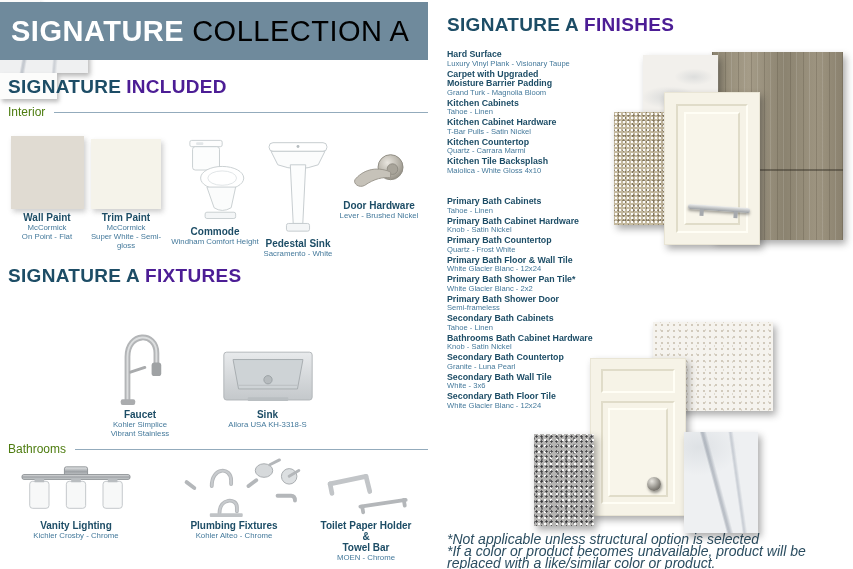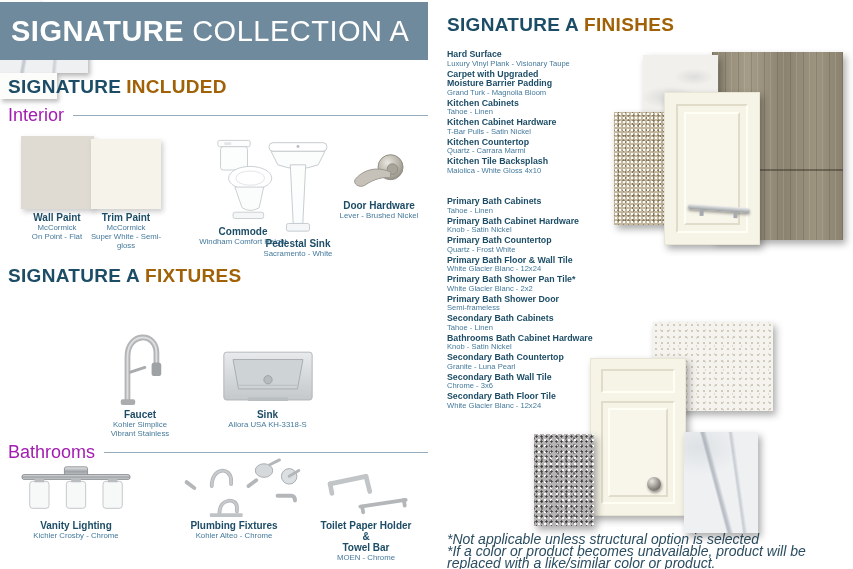--- a/index.html
+++ b/index.html
@@ -3,27 +3,27 @@
 <meta charset="utf-8">
 <style>
   * { margin:0; padding:0; box-sizing:border-box; }
   html,body { width:853px; height:569px; background:#fff; font-family:"Liberation Sans", sans-serif; }
   #canvas { position:relative; width:853px; height:569px; background:#fff; overflow:hidden; }
 
   
   .banner { position:absolute; left:0; top:2px; width:428px; height:58px; background:#6f8a9c;
             display:flex; align-items:center; padding-left:11px; letter-spacing:.5px; }
   .banner .hb { color:#ffffff; font-weight:bold; font-size:29px; margin-right:8px; }
-  .banner .hl { color:#ffffff; font-weight:normal; font-size:29px; }
+  .banner .hl { color:#000000; font-weight:normal; font-size:29px; }
   .h1 { position:absolute; font-size:19px; letter-spacing:.3px; }
   .h1 .hb { color:#1d4d66; font-weight:bold; margin-right:5px; }
-  .h1 .hl { color:#a16207; font-weight:600; }
+  .h1 .hl { color:#4c1d95; font-weight:600; }
 
   .divider { position:absolute; display:flex; align-items:center; }
-  .divider .dlabel { font-size:18px; color:#a21caf; margin-right:9px; white-space:nowrap; }
+  .divider .dlabel { font-size:12px; color:#4d7c0f; margin-right:9px; white-space:nowrap; }
   .divider .dline { flex:1; border-top:1.5px solid #93abbc; }
 
   
   .cell { position:absolute; display:flex; flex-direction:column; align-items:center; text-align:center; }
   .cell .img { display:flex; align-items:flex-end; justify-content:center; width:100%; }
   .name { font-size:10px; font-weight:bold; color:#1d4d66; line-height:11px; margin-top:3px; white-space:pre-line; }
   .sub  { font-size:7.8px; color:#44799b; line-height:9px; }
 
   .paint-swatch { box-shadow:2px 3px 5px rgba(60,60,60,.25); }
 
@@ -108,37 +108,37 @@
   </div>
 
   <div class="h1" style="left:8px; top:76px;">
     <span class="hb">SIGNATURE</span><span class="hl">INCLUDED</span>
   </div>
   <div class="divider" style="left:8px; top:105px; width:420px;">
     <span class="dlabel">Interior</span>
     <span class="dline"></span>
   </div>
 
-  <div class="cell" style="left:18px; top:133px; width:78px;">
+  <div class="cell" style="left:8px; top:133px; width:78px;">
     <div class="img" style="height:76px;">
         <div class="paint-swatch" style="width:73px;height:73px;background:#e0dbd2;"></div>
       </div>
     <div class="name">Wall Paint</div>
     <div class="sub">McCormick</div>
     <div class="sub">On Point - Flat</div>
   </div>
   <div class="cell" style="left:86px; top:133px; width:80px;">
     <div class="img" style="height:76px;">
         <div class="paint-swatch" style="width:70px;height:70px;background:#f5f3ea;"></div>
       </div>
     <div class="name">Trim Paint</div>
     <div class="sub">McCormick</div>
     <div class="sub">Super White - Semi-gloss</div>
   </div>
-  <div class="cell" style="left:170px; top:133px; width:90px;margin-left:28px;">
+  <div class="cell" style="left:170px; top:133px; width:90px;">
     <div class="img" style="height:90px;">
       <svg width="72" height="88" viewBox="0 0 78 98">
         <rect x="11" y="6" width="36" height="7" rx="2" fill="#fdfdfd" stroke="#c5cbce"></rect>
         <rect x="18" y="8" width="8" height="3" rx="1" fill="#e2e6e8"></rect>
         <rect x="14" y="13" width="30" height="26" rx="3" fill="#fcfdfd" stroke="#c5cbce"></rect>
         <ellipse cx="47" cy="48" rx="24" ry="13" fill="#ffffff" stroke="#c5cbce"></ellipse>
         <ellipse cx="47" cy="48" rx="16" ry="8" fill="none" stroke="#dde2e4"></ellipse>
         <path d="M30 58 L62 58 L57 81 Q47 87 38 81 Z" fill="#fbfcfc" stroke="#c5cbce"></path>
         <rect x="28" y="86" width="34" height="7" rx="2" fill="#f4f6f7" stroke="#c5cbce"></rect>
       </svg>
@@ -354,21 +354,21 @@
       <div class="fin">
         <div class="fin-name">Bathrooms Bath Cabinet Hardware</div>
         <div class="fin-sub">Knob - Satin Nickel</div>
       </div>
       <div class="fin">
         <div class="fin-name">Secondary Bath Countertop</div>
         <div class="fin-sub">Granite - Luna Pearl</div>
       </div>
       <div class="fin">
         <div class="fin-name">Secondary Bath Wall Tile</div>
-        <div class="fin-sub">Chrome - 3x6</div>
+        <div class="fin-sub">White - 3x6</div>
       </div>
       <div class="fin">
         <div class="fin-name">Secondary Bath Floor Tile</div>
         <div class="fin-sub">White Glacier Blanc - 12x24</div>
       </div>
     </div>
 
   <div class="sw" id="sw-lvp"></div>
   <div class="sw" id="sw-quartz1"></div>
   <div class="sw" id="sw-carpet"></div>

